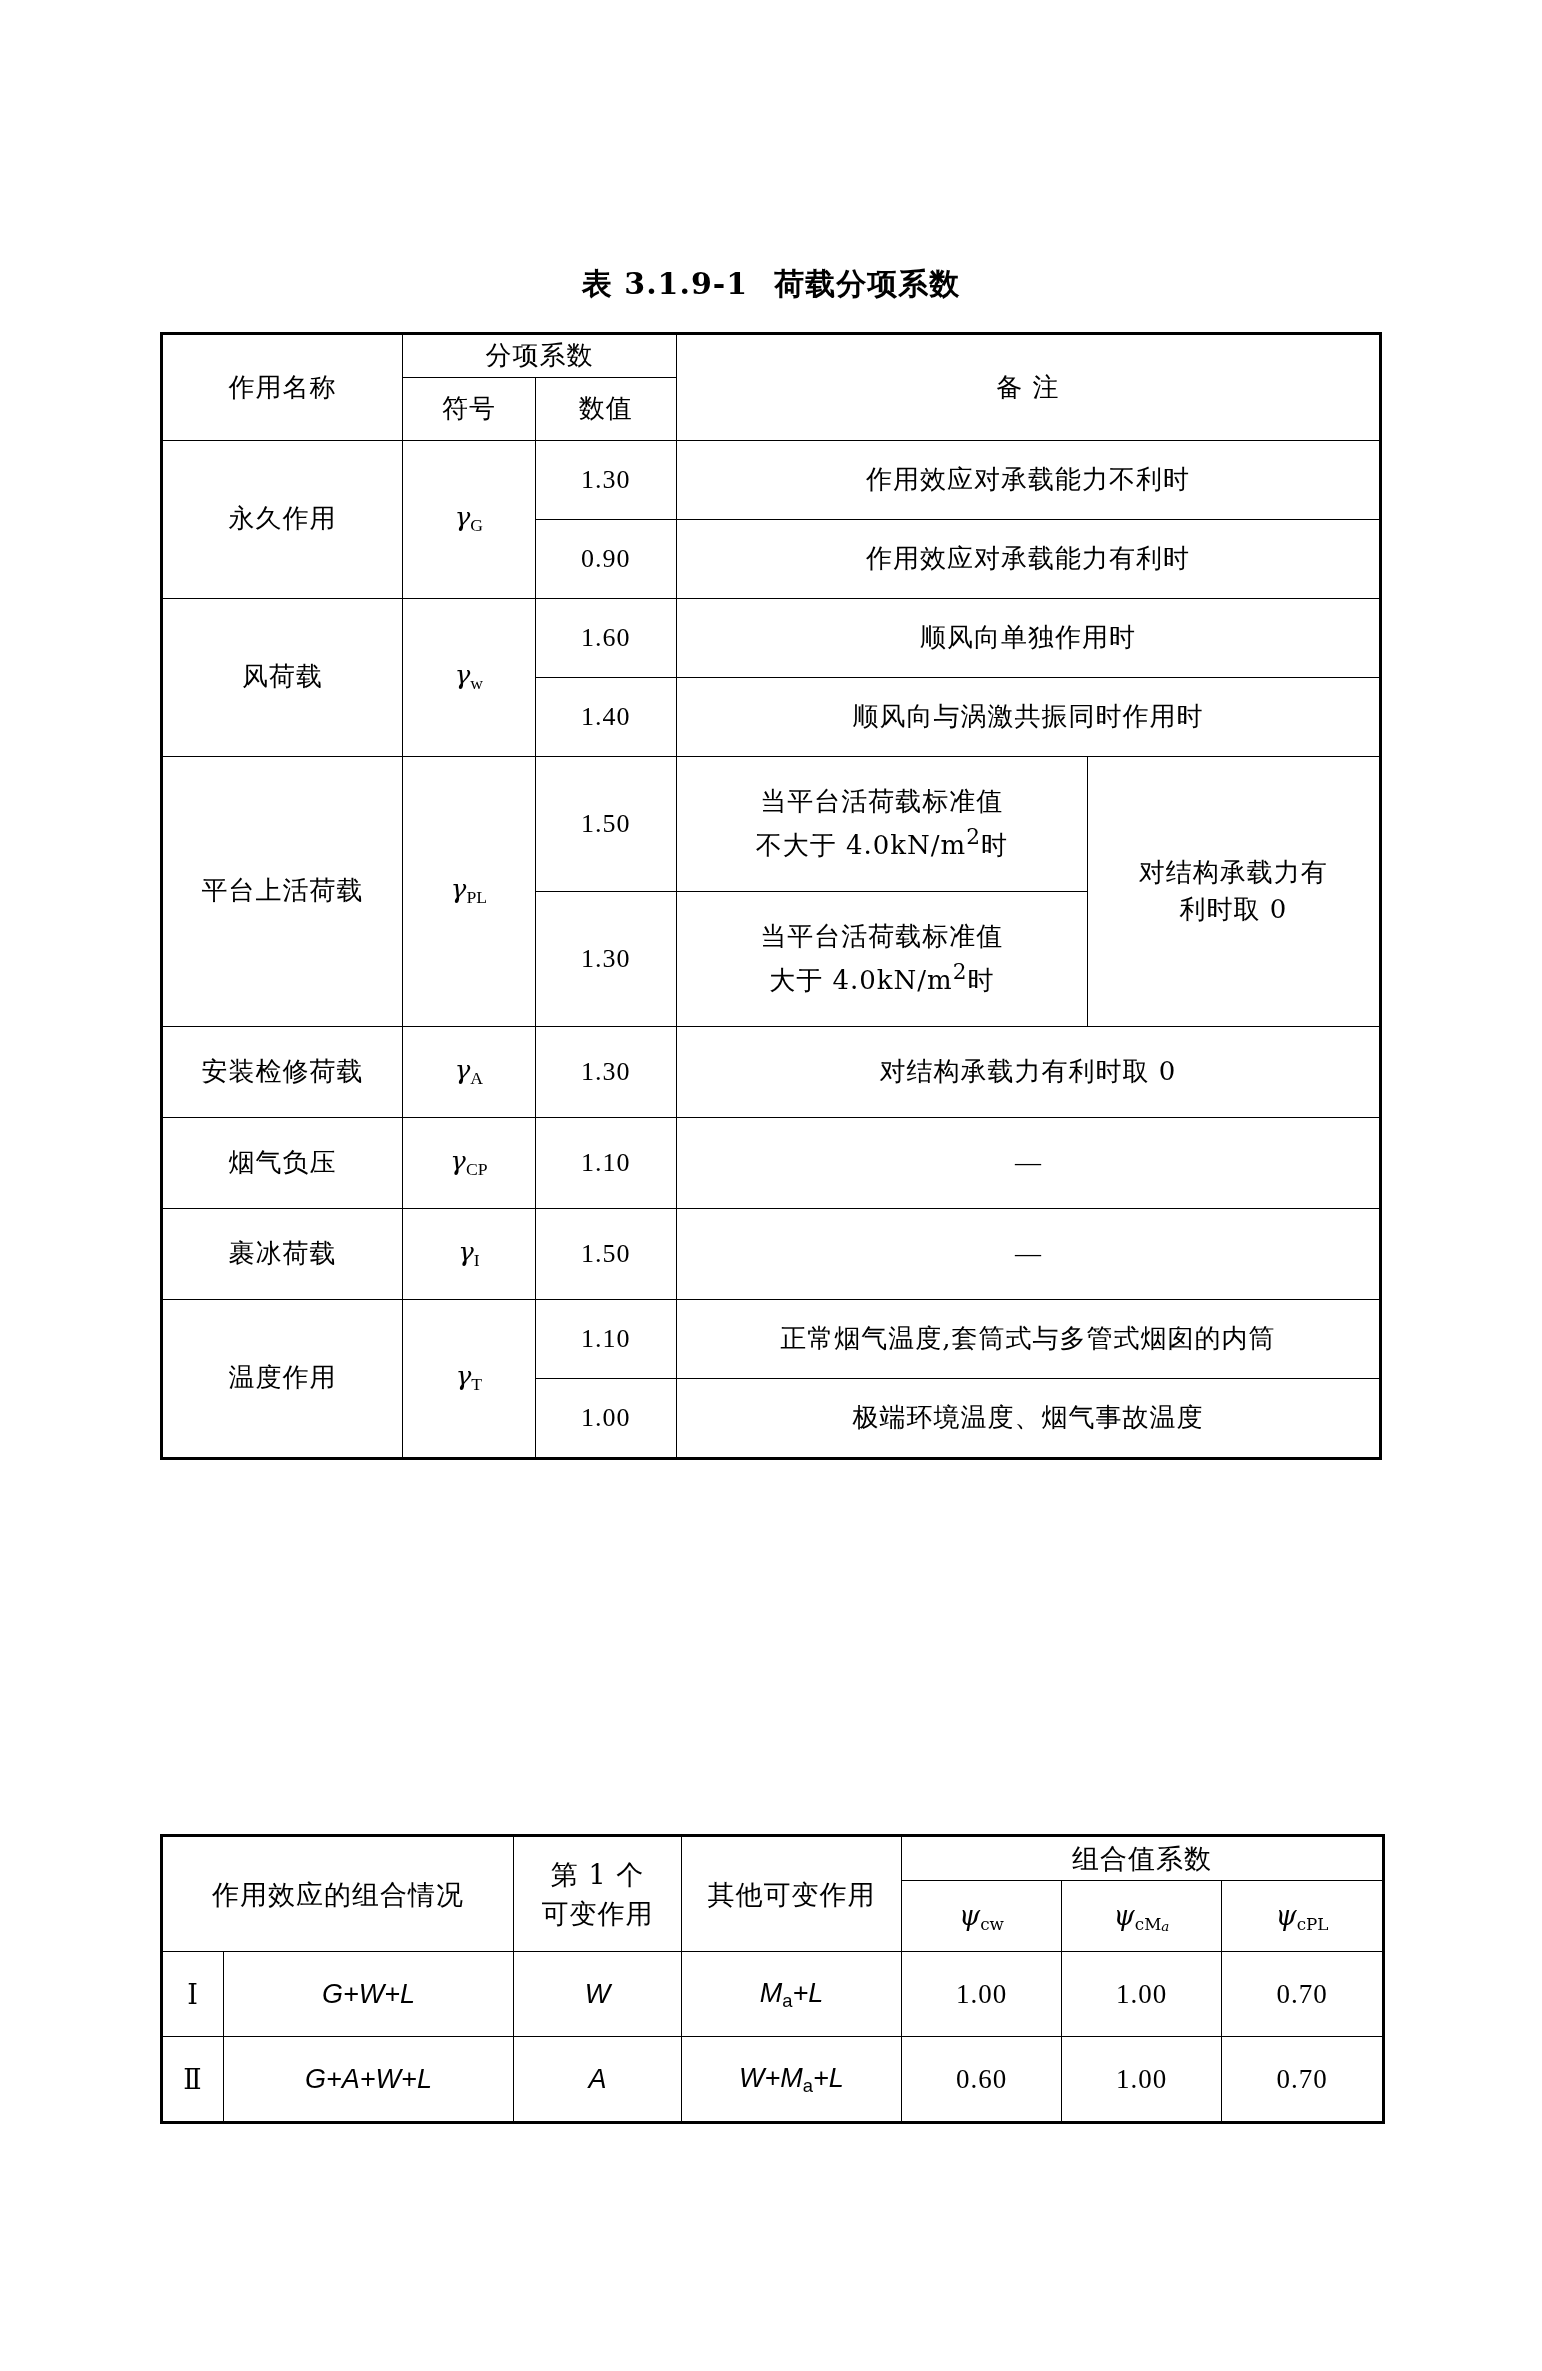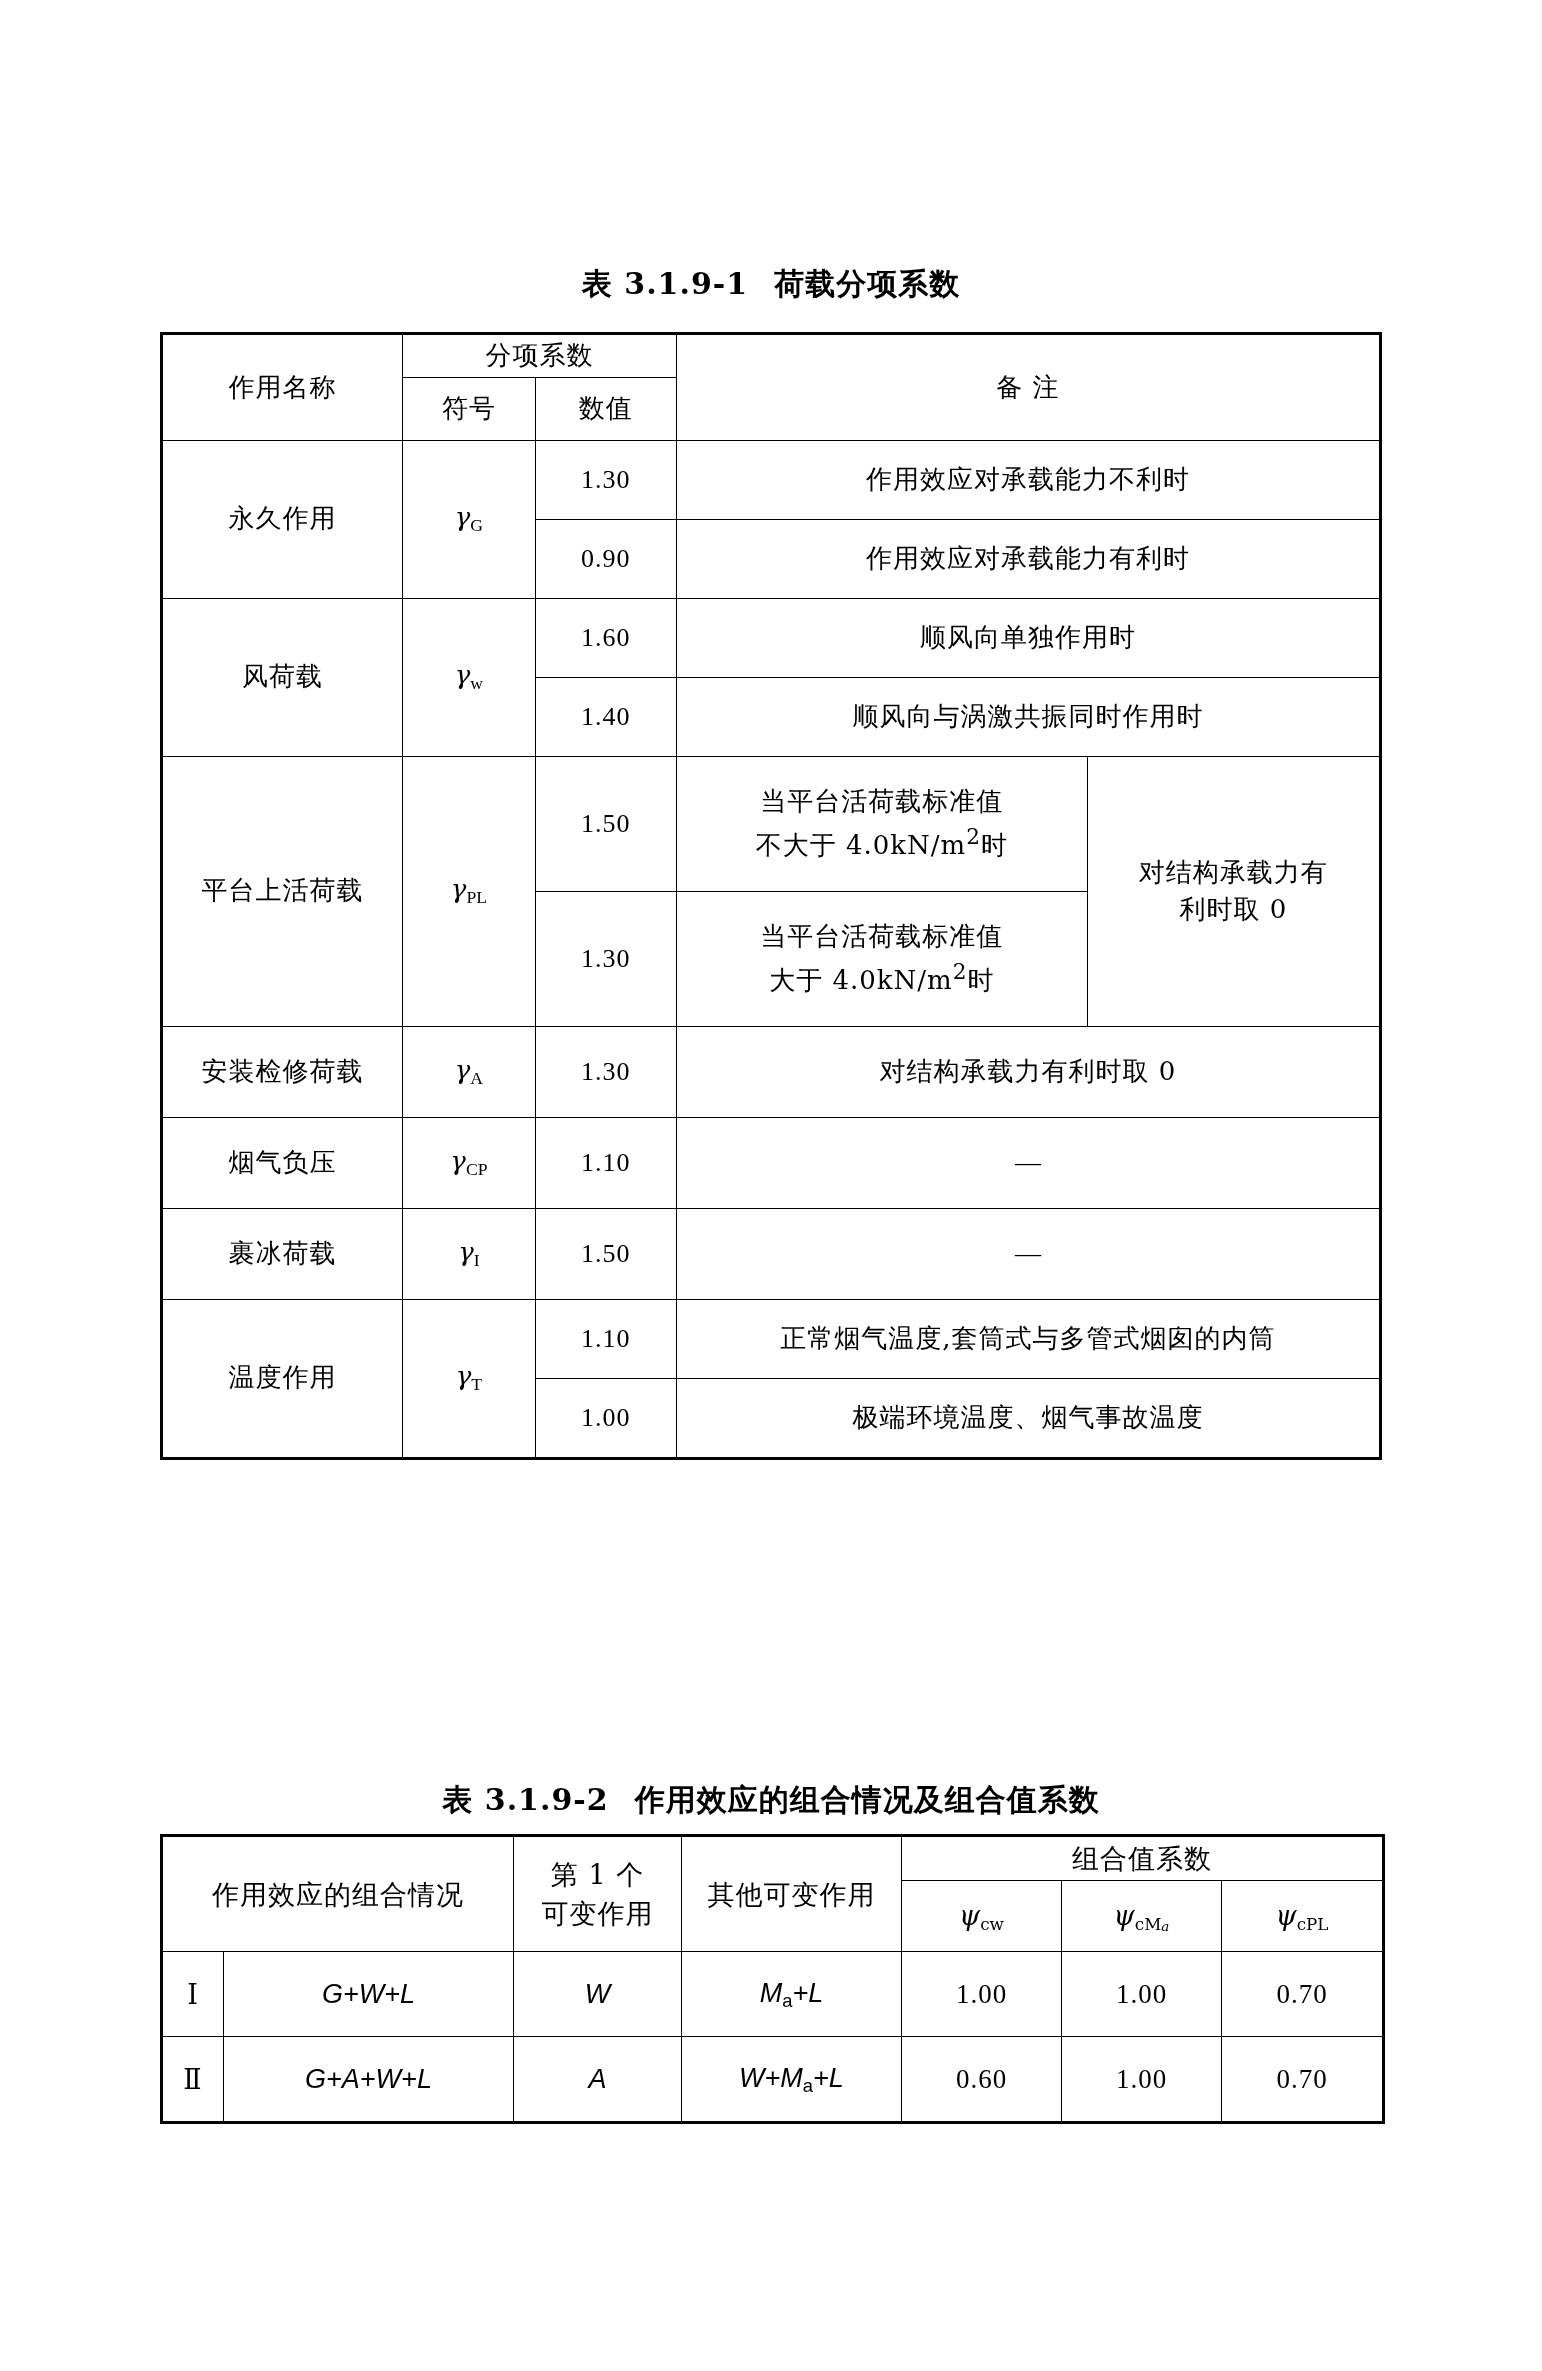--- a/index.html
+++ b/index.html
@@ -268,23 +268,20 @@
         </tr>
         <tr class="row-tall">
           <td class="num">1.00</td>
           <td colspan="2" class="cjk">极端环境温度、烟气事故温度</td>
         </tr>
       </tbody>
     </table>
   </div>
 
 
-  <div id="caption2" class="tbl-caption">
-    <span class="cap-num">表 3.1.9-2</span><span class="cjk">作用效应的组合情况及组合值系数</span>
-  </div>
 
   <div id="table2-wrap">
     <table id="table2" class="doc-tbl">
       <colgroup>
         <col class="t2-c1">
           <col class="t2-c2">
           <col class="t2-c3">
           <col class="t2-c4">
           <col class="t2-c5">
           <col class="t2-c6">

